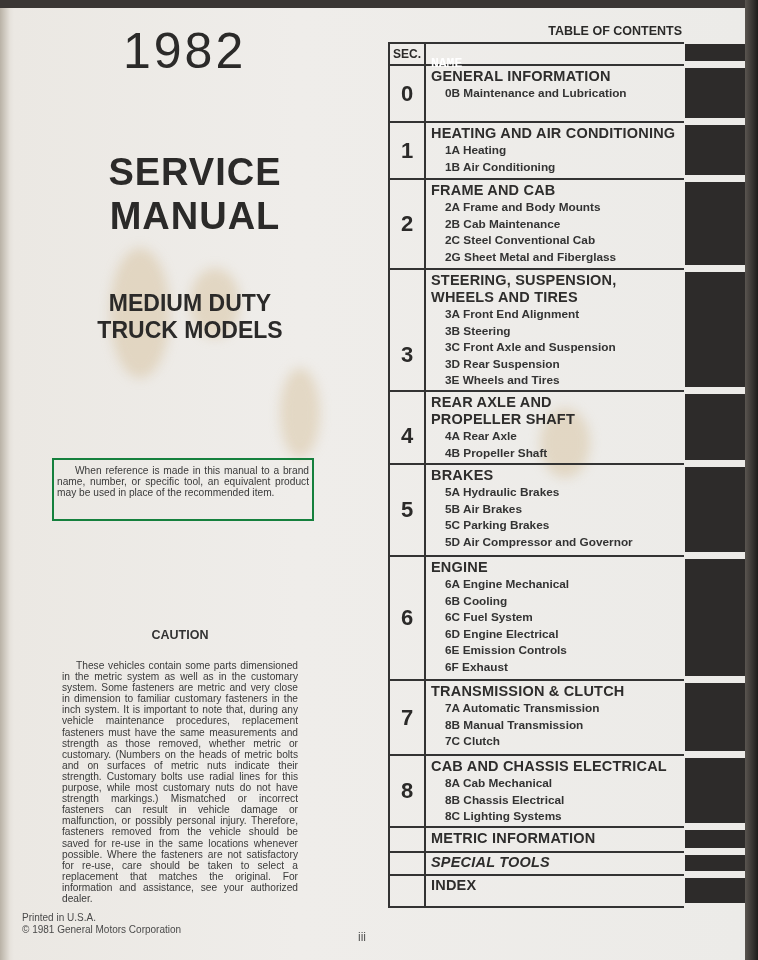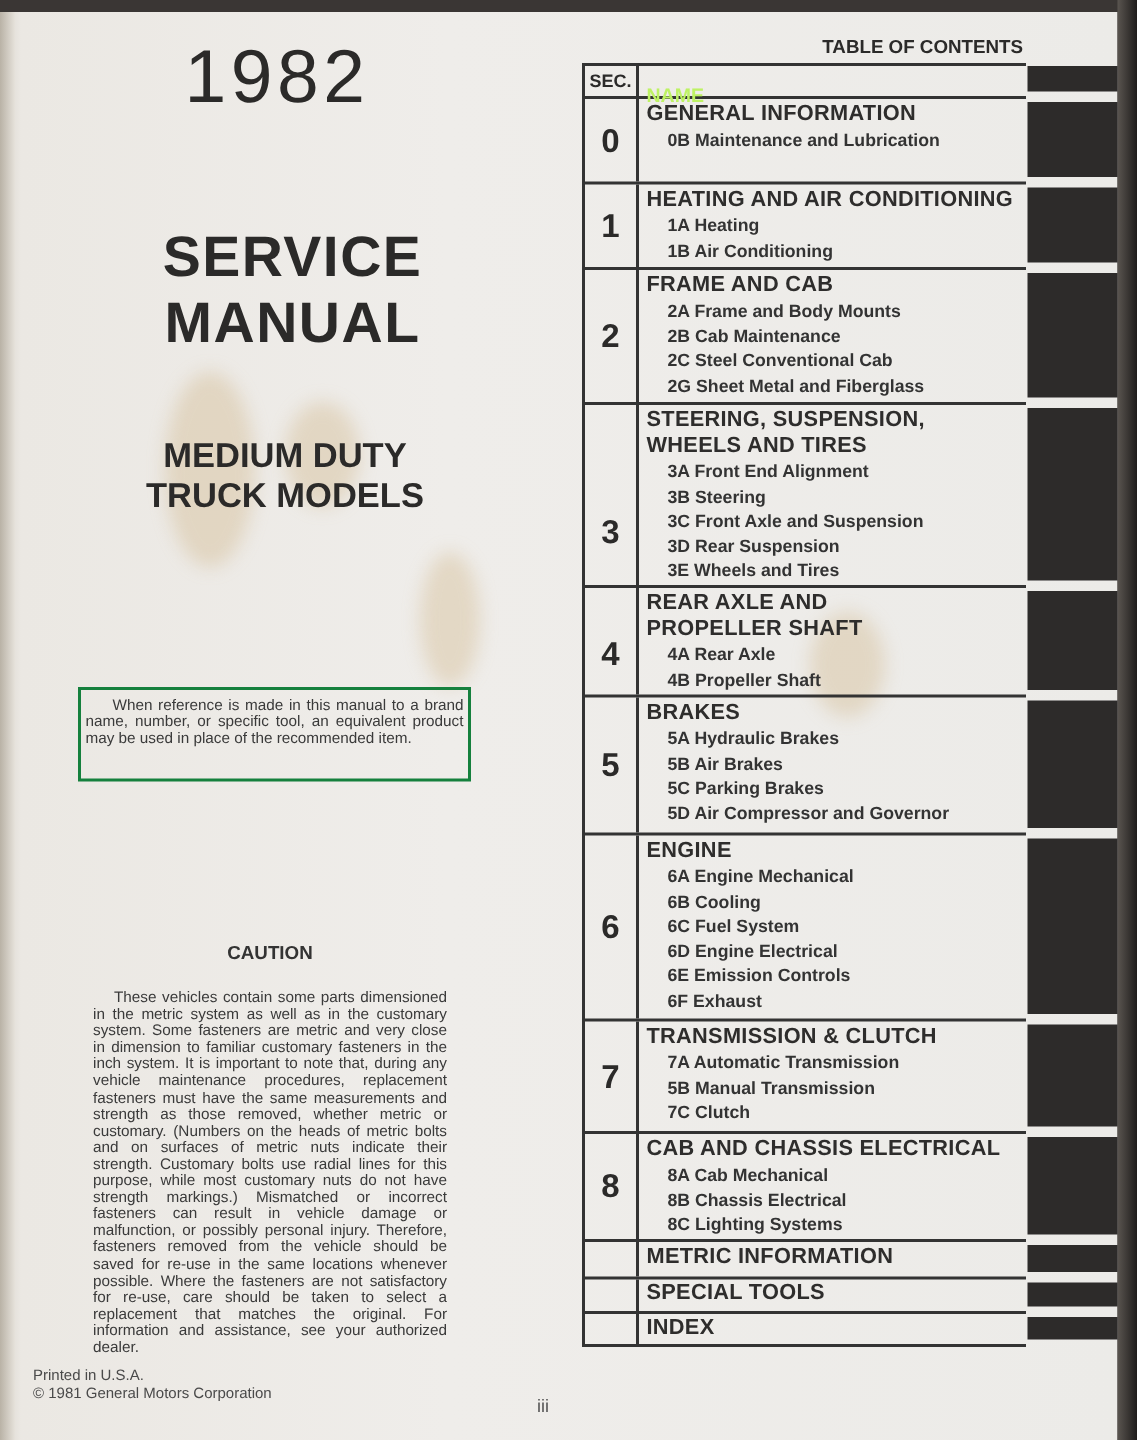--- a/index.html
+++ b/index.html
@@ -29,21 +29,21 @@
   .printed { position:absolute; left:22px; top:912px; font-size:10px; line-height:12px; color:#4a4a4a; }
   .pagenum { position:absolute; left:358px; top:930px; font-size:12px; color:#555; }
 
   .toc-title { position:absolute; left:388px; top:24px; width:294px; text-align:right; font-size:12.5px; font-weight:bold; color:#2b2a29; }
   .toc { position:absolute; left:388px; top:42px; width:294px; border-left:2px solid #333; }
   .row { position:relative; display:flex; border-bottom:2px solid #333; box-sizing:border-box; }
   .row.first { border-top:2px solid #333; }
   .sec { width:34px; border-right:2px solid #333; display:flex; align-items:center; justify-content:center; font-size:22px; font-weight:900; color:#2b2a29; flex-shrink:0; }
   .name { flex:1; padding:2px 0 0 5px; box-sizing:border-box; }
   .hdr .sec { font-size:12px; }
-  .hdr .name { font-size:13px; font-weight:bold; color:#bef264; padding-top:12px; }
+  .hdr .name { font-size:13px; font-weight:bold; color:#ffffff; padding-top:12px;font-family:Liberation Mono, monospace; }
   .sec-title { font-size:14.5px; font-weight:bold; color:#2e2d2c; line-height:17px; letter-spacing:0.2px; }
   .sub { font-size:11.8px; font-weight:bold; color:#333; line-height:16.5px; padding-left:14px; }
   .tab { position:absolute; left:295px; top:2px; bottom:3px; width:60px; background:#2d2b2a; }
   .row.first .tab { top:0; }
 </style>
 </head>
 <body>
 
 <div class="page">
   <div class="left-edge"></div>
@@ -156,21 +156,21 @@
           <div class="sub">6E Emission Controls</div>
           <div class="sub">6F Exhaust</div>
         </div>
         <div class="tab"></div>
       </div>
       <div class="row" style="height: 75px;">
         <div class="sec">7</div>
         <div class="name">
           <div class="sec-title">TRANSMISSION &amp; CLUTCH</div>
           <div class="sub">7A Automatic Transmission</div>
-          <div class="sub">5B Manual Transmission</div>
+          <div class="sub">8B Manual Transmission</div>
           <div class="sub">7C Clutch</div>
         </div>
         <div class="tab"></div>
       </div>
       <div class="row" style="height: 72px;">
         <div class="sec">8</div>
         <div class="name">
           <div class="sec-title">CAB AND CHASSIS ELECTRICAL</div>
           <div class="sub">8A Cab Mechanical</div>
           <div class="sub">8B Chassis Electrical</div>
@@ -178,28 +178,28 @@
         </div>
         <div class="tab"></div>
       </div>
       <div class="row" style="height: 25px;">
         <div class="sec"></div>
         <div class="name">
           <div class="sec-title" style="line-height: 21px; margin-top: -2px;">METRIC INFORMATION</div>
         </div>
         <div class="tab"></div>
       </div>
-      <div class="row" style="height: 23px;">
+      <div class="row" style="height: 23px; font-style: italic;">
         <div class="sec"></div>
         <div class="name">
           <div class="sec-title" style="line-height: 19px; margin-top: -2px;">SPECIAL TOOLS</div>
         </div>
         <div class="tab"></div>
       </div>
-      <div class="row" style="height: 22px; justify-content: center;">
+      <div class="row" style="height: 32px; justify-content: center;">
         <div class="sec"></div>
         <div class="name">
           <div class="sec-title" style="line-height: 18px; margin-top: -2px;">INDEX</div>
         </div>
         <div class="tab"></div>
       </div>
     </div>
 </div>
 
 </body></html>

